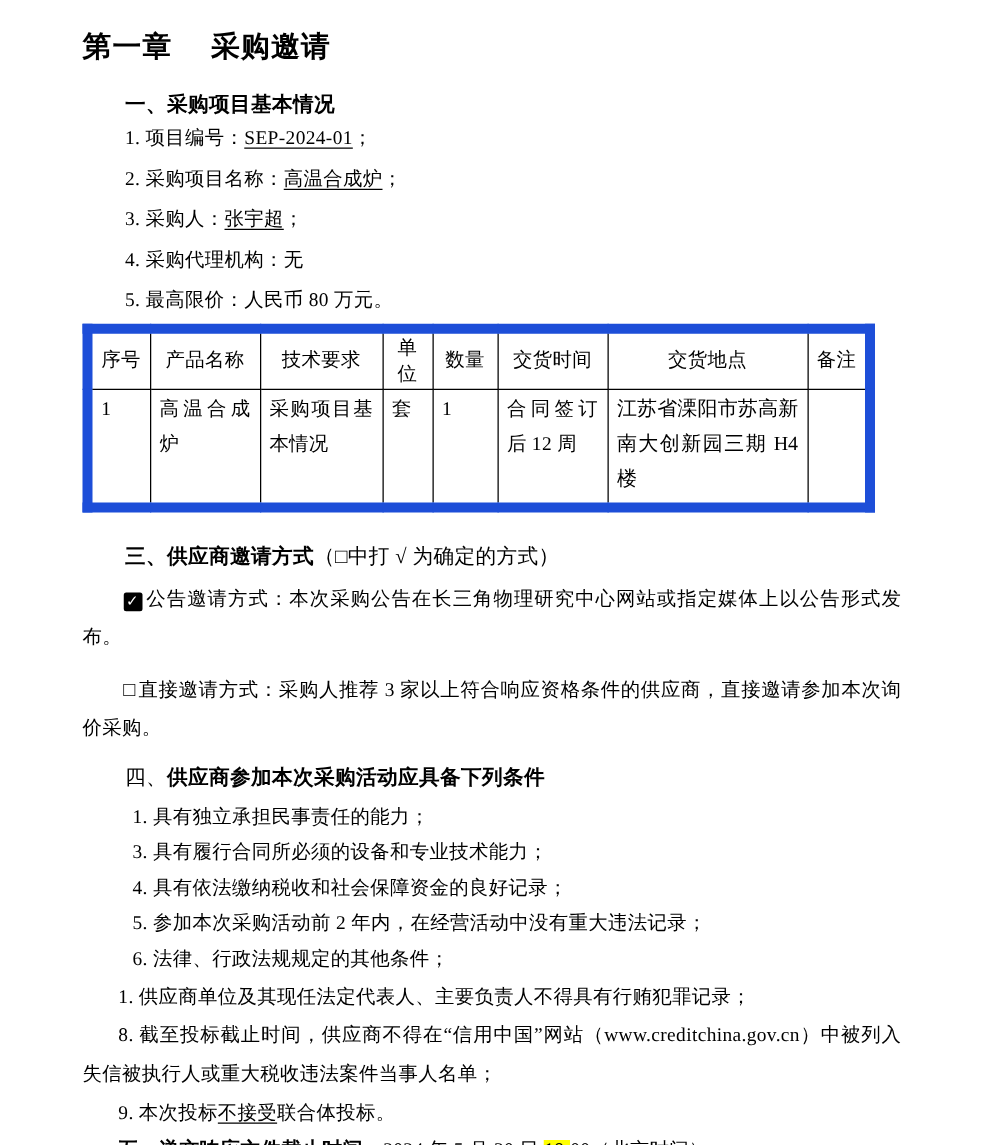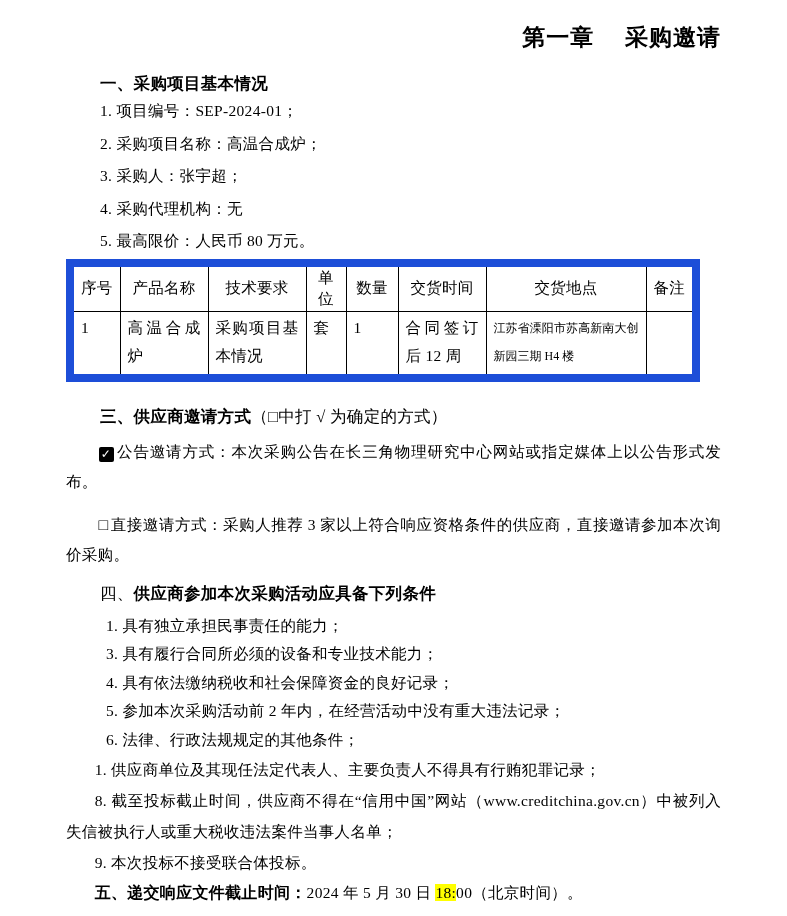--- a/index.html
+++ b/index.html
@@ -5,49 +5,49 @@
   html,body{margin:0;padding:0;}
   body{
     width:787px;height:916px;overflow:hidden;
     background:#ffffff;color:#000000;
     font-family:"Liberation Serif","DejaVu Serif",serif;
     font-size:15.5px;letter-spacing:0.3px;
   }
   .page{padding:12px 66px 0 66px;}
 
   .doc-title{
-    text-align:right;font-size:23px;font-weight:bold;
+    text-align:left;font-size:23px;font-weight:bold;
     margin:10px 0 20px 0;letter-spacing:1px;
   }
 
   .sec-heading{
     font-weight:bold;font-size:16.5px;
     padding-left:34px;line-height:22px;margin:0;
   }
   .mt-s3{margin-top:24px;}
   .mt-s4{margin-top:10px;margin-bottom:7px;}
   .w-normal{font-weight:normal;}
   .w-bold{font-weight:bold;}
 
   .s1-item{padding-left:34px;line-height:32.5px;}
-  .u{text-underline-offset:3px;}
+  .u{text-decoration:underline;text-underline-offset:3px;}
 
   .spec-table{
     border-collapse:collapse;table-layout:fixed;width:626px;
     border:8px solid #1d4ed8;margin:1px 0 0 0;
   }
   .spec-table th,.spec-table td{
     border:1px solid #000;font-weight:normal;overflow:hidden;
   }
   .spec-table th{height:31px;text-align:center;padding:1px 4px;font-size:15.5px;}
   .spec-table td{
     vertical-align:top;padding:2px 7px 4px 7px;
     line-height:28px;text-align:justify;text-align-last:left;
   }
-  td.c-addr{font-size:12px;letter-spacing:0;}
+  td.c-addr{font-size:16px;letter-spacing:0;}
 
   .para{
     text-indent:2.1em;text-align:justify;line-height:30px;margin:9px 0 13px 0;
   }
   .cb-checked{
     display:inline-block;width:15px;height:15px;border-radius:2px;
     background:#000;color:#fff;font-size:12px;line-height:15px;
     text-align:center;text-indent:0;vertical-align:-1px;margin-right:3px;
   }
   .cb-unchecked{font-size:16px;margin-right:2px;}

